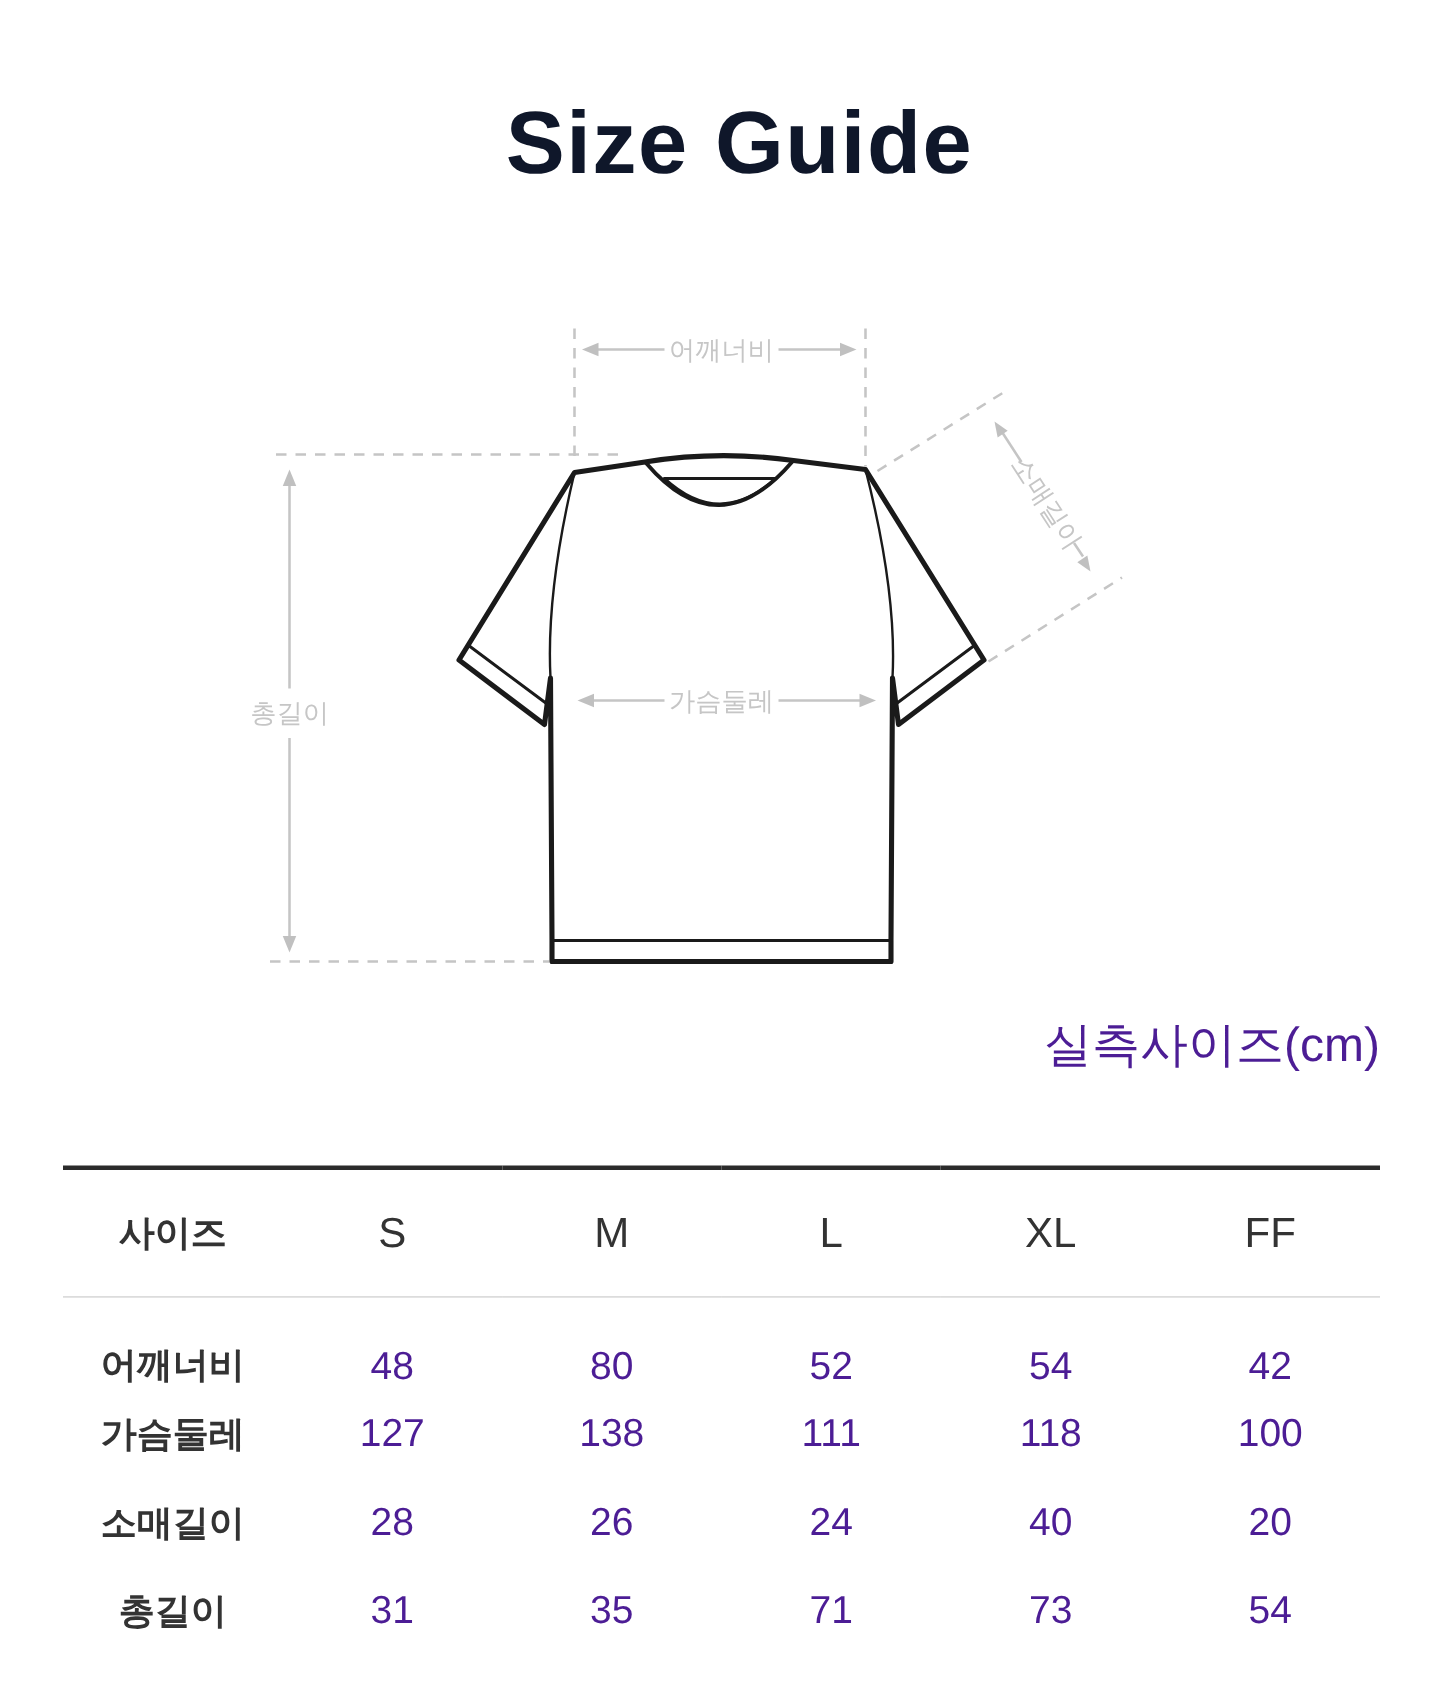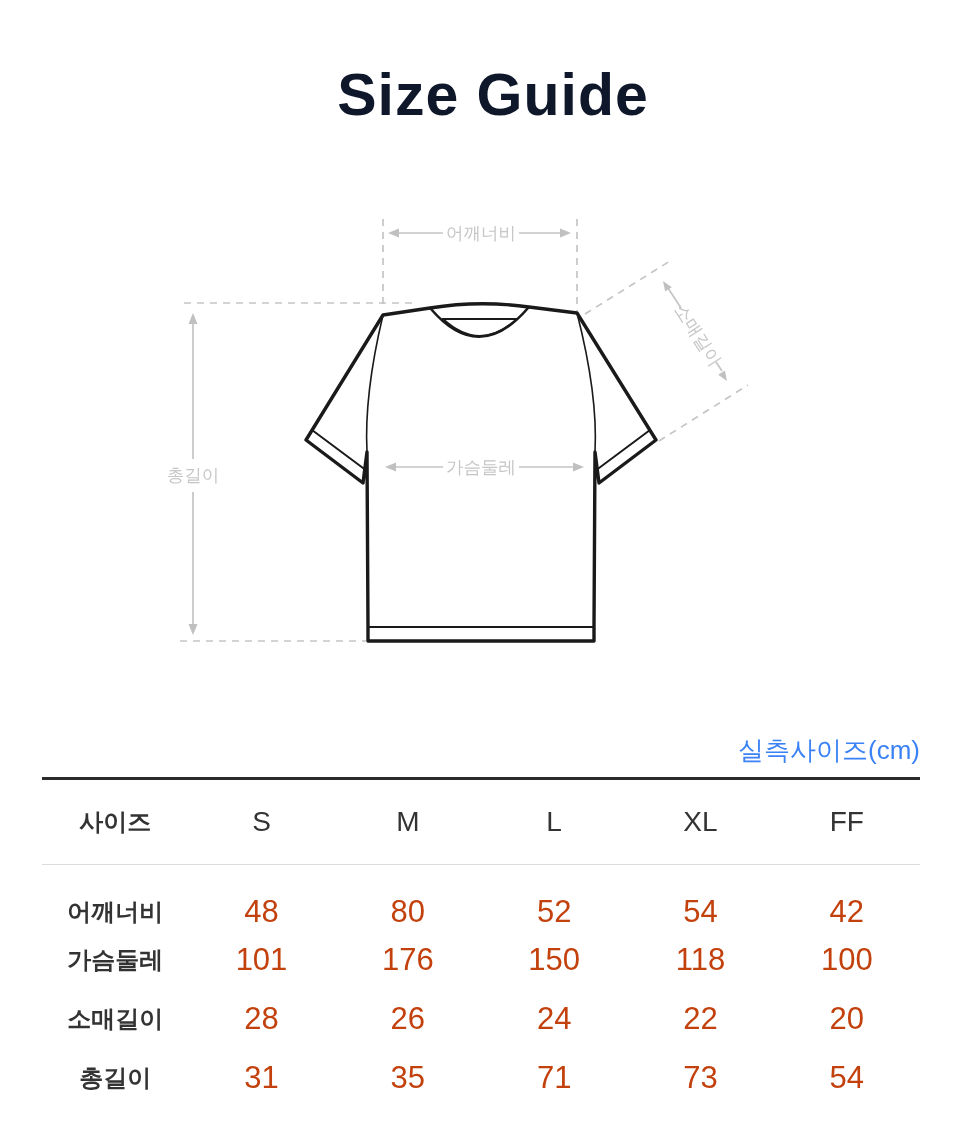--- a/index.html
+++ b/index.html
@@ -14,39 +14,39 @@
     position:absolute; top:54px; left:0; width:100%;
     margin:12px; text-align:center;
     font-size:59px; line-height:1; font-weight:700;
     color:#0f172a; letter-spacing:1px;
   }
   .diagram {
     position:absolute; top:150px; left:0;
     width:962px; height:560px; display:block;
   }
   .unit-note {
-    position:absolute; top:734px; right:42px;
-    font-size:26px; line-height:32px; color:#3b82f6;
+    position:absolute; top:680px; right:42px;
+    font-size:32px; line-height:32px; color:#4c1d95;
   }
   .size-table-wrap {
     position:absolute; top:777px; left:42px; width:878px;
   }
   table.size-table {
     width:100%; border-collapse:collapse; table-layout:fixed;
     border-top:3px solid #2b2b2b;
   }
   table.size-table thead tr { height:86px; }
   table.size-table thead tr th { border-bottom:1px solid #dcdcdc; }
   th, td { text-align:center; vertical-align:middle; padding:0; }
   th.corner-label { font-size:24px; font-weight:700; color:#333333; }
   th.size-col { font-size:28px; font-weight:400; color:#333333; }
   tbody tr { height:59px; }
   tbody tr.first-row td { padding-top:29px; }
   td.row-label { font-size:24px; font-weight:700; color:#333333; }
-  td.value { font-size:31px; font-weight:400; color:#c2410c; }
+  td.value { font-size:26px; font-weight:400; color:#4c1d95; }
 </style>
 </head>
 <body>
 
 <div class="page">
 
   <h1 class="title">Size Guide</h1>
 
   <svg class="diagram" viewBox="0 150 962 560" xmlns="http://www.w3.org/2000/svg">
 
@@ -119,32 +119,32 @@
         <tr class="first-row">
           <td class="row-label">어깨너비</td>
           <td class="value">48</td>
           <td class="value">80</td>
           <td class="value">52</td>
           <td class="value">54</td>
           <td class="value">42</td>
         </tr>
         <tr>
           <td class="row-label">가슴둘레</td>
-          <td class="value">101</td>
-          <td class="value">176</td>
-          <td class="value">150</td>
+          <td class="value">127</td>
+          <td class="value">138</td>
+          <td class="value">111</td>
           <td class="value">118</td>
           <td class="value">100</td>
         </tr>
         <tr>
           <td class="row-label">소매길이</td>
           <td class="value">28</td>
           <td class="value">26</td>
           <td class="value">24</td>
-          <td class="value">22</td>
+          <td class="value">40</td>
           <td class="value">20</td>
         </tr>
         <tr>
           <td class="row-label">총길이</td>
           <td class="value">31</td>
           <td class="value">35</td>
           <td class="value">71</td>
           <td class="value">73</td>
           <td class="value">54</td>
         </tr>

